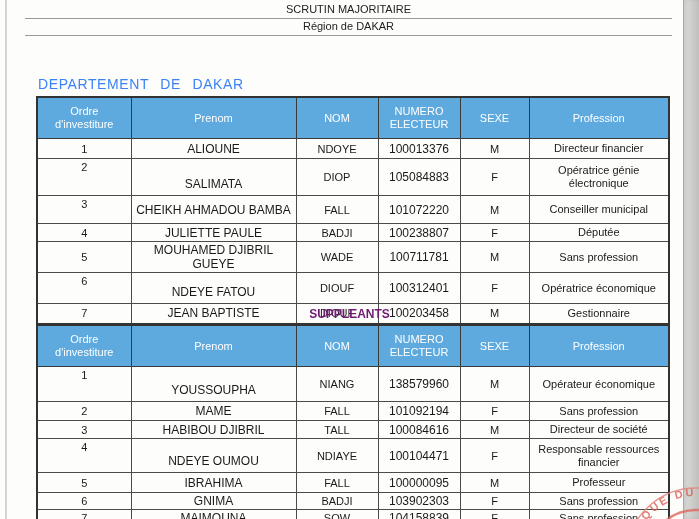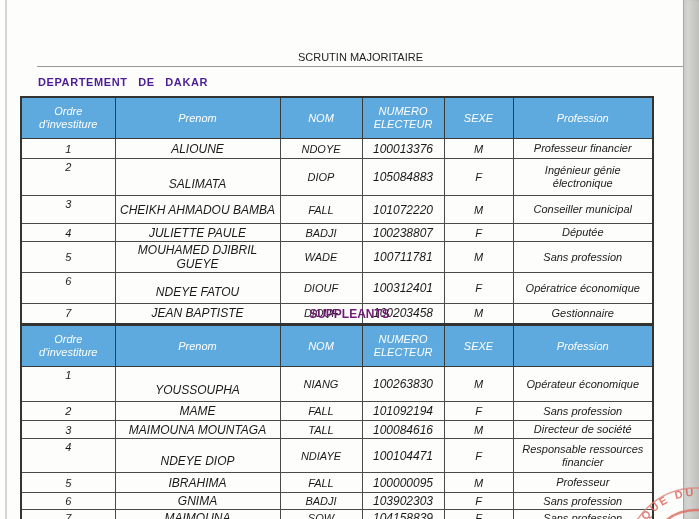--- a/index.html
+++ b/index.html
@@ -12,33 +12,33 @@
   
   .left-edge{position:absolute;left:5px;top:0;bottom:0;width:2px;background:#d4d4d0;}
   .right-strip{
     position:absolute;right:0;top:0;bottom:0;width:15px;
     background:linear-gradient(to right,#dcdcda,#bfbfbc);
     border-left:1px solid #a8a8a4;
     box-shadow:inset 2px 0 3px rgba(0,0,0,.08);
     z-index:5;
   }
   
-  .doc-header{position:absolute;left:37px;top:2px;width:647px;margin-top:48px;}
+  .doc-header{position:absolute;left:25px;top:2px;width:647px;}
   .hline{height:16px;text-align:center;font-size:11px;line-height:15px;color:#222;}
   .hline.underlined{border-bottom:1px solid #9a9a96;}
   .hline span{display:inline-block;}
   .section-title{
     position:absolute;left:38px;top:76px;
-    font-size:11px;font-weight:bold;letter-spacing:.6px;word-spacing:7px;color:#4c1d95;
+    font-size:14px;font-weight:normal;letter-spacing:.6px;word-spacing:7px;color:#3b82f6;
   }
   
   table.doc-table{
-    position:absolute;left:20px;width:632px;
+    position:absolute;left:36px;width:632px;
     border-collapse:collapse;table-layout:fixed;
-    font-size:11px;color:#1a1a1a;font-style:italic;
+    font-size:11px;color:#1a1a1a;
   }
   #table-titulaires{top:96px;}
   #table-suppleants{top:324px;}
   .doc-table th,.doc-table td{
     border:1px solid #4a4a48;text-align:center;vertical-align:middle;
     padding:1px 2px;overflow:hidden;
   }
   .doc-table{border:2px solid #333331;}
   .doc-table thead th{
     background:#5ea9de;color:#fff;font-weight:normal;font-size:11px;line-height:13px;
@@ -82,20 +82,21 @@
   .stamp{position:absolute;left:594px;top:466px;width:140px;height:80px;z-index:6;opacity:.8;}
 </style>
 </head>
 <body>
 
 <div class="left-edge"></div>
 <div class="right-strip"></div>
 
 <div class="doc-header">
   <div class="hline underlined"><span>SCRUTIN MAJORITAIRE</span></div>
+  <div class="hline underlined"><span>Région de DAKAR</span></div>
 </div>
 
 <div class="section-title">DEPARTEMENT DE DAKAR</div>
 
 <table class="doc-table" id="table-titulaires">
   <colgroup>
     <col style="width:94px">
       <col style="width:165px">
       <col style="width:82px">
     <col style="width:82px">
@@ -112,29 +113,29 @@
       <th>Profession</th>
     </tr>
   </thead>
   <tbody>
       <tr>
         <td class="c-ordre">1</td>
         <td class="c-prenom">ALIOUNE</td>
         <td class="c-nom">NDOYE</td>
         <td class="c-numero">100013376</td>
         <td class="c-sexe">M</td>
-        <td class="c-profession">Professeur financier</td>
+        <td class="c-profession">Directeur financier</td>
       </tr>
       <tr>
         <td class="c-ordre">2</td>
         <td class="c-prenom">SALIMATA</td>
         <td class="c-nom">DIOP</td>
         <td class="c-numero">105084883</td>
         <td class="c-sexe">F</td>
-        <td class="c-profession">Ingénieur génie électronique</td>
+        <td class="c-profession">Opératrice génie électronique</td>
       </tr>
       <tr>
         <td class="c-ordre">3</td>
         <td class="c-prenom">CHEIKH AHMADOU BAMBA</td>
         <td class="c-nom">FALL</td>
         <td class="c-numero">101072220</td>
         <td class="c-sexe">M</td>
         <td class="c-profession">Conseiller municipal</td>
       </tr>
       <tr>
@@ -191,43 +192,43 @@
       <th><span>NUMERO</span><span class="l2">ELECTEUR</span></th>
       <th>SEXE</th>
       <th>Profession</th>
     </tr>
   </thead>
   <tbody>
       <tr>
         <td class="c-ordre">1</td>
         <td class="c-prenom">YOUSSOUPHA</td>
         <td class="c-nom">NIANG</td>
-        <td class="c-numero">100263830</td>
+        <td class="c-numero">138579960</td>
         <td class="c-sexe">M</td>
         <td class="c-profession">Opérateur économique</td>
       </tr>
       <tr>
         <td class="c-ordre">2</td>
         <td class="c-prenom">MAME</td>
         <td class="c-nom">FALL</td>
         <td class="c-numero">101092194</td>
         <td class="c-sexe">F</td>
         <td class="c-profession">Sans profession</td>
       </tr>
       <tr>
         <td class="c-ordre">3</td>
-        <td class="c-prenom">MAIMOUNA MOUNTAGA</td>
+        <td class="c-prenom">HABIBOU DJIBRIL</td>
         <td class="c-nom">TALL</td>
         <td class="c-numero">100084616</td>
         <td class="c-sexe">M</td>
         <td class="c-profession">Directeur de société</td>
       </tr>
       <tr>
         <td class="c-ordre">4</td>
-        <td class="c-prenom">NDEYE DIOP</td>
+        <td class="c-prenom">NDEYE OUMOU</td>
         <td class="c-nom">NDIAYE</td>
         <td class="c-numero">100104471</td>
         <td class="c-sexe">F</td>
         <td class="c-profession">Responsable ressources financier</td>
       </tr>
       <tr>
         <td class="c-ordre">5</td>
         <td class="c-prenom">IBRAHIMA</td>
         <td class="c-nom">FALL</td>
         <td class="c-numero">100000095</td>

